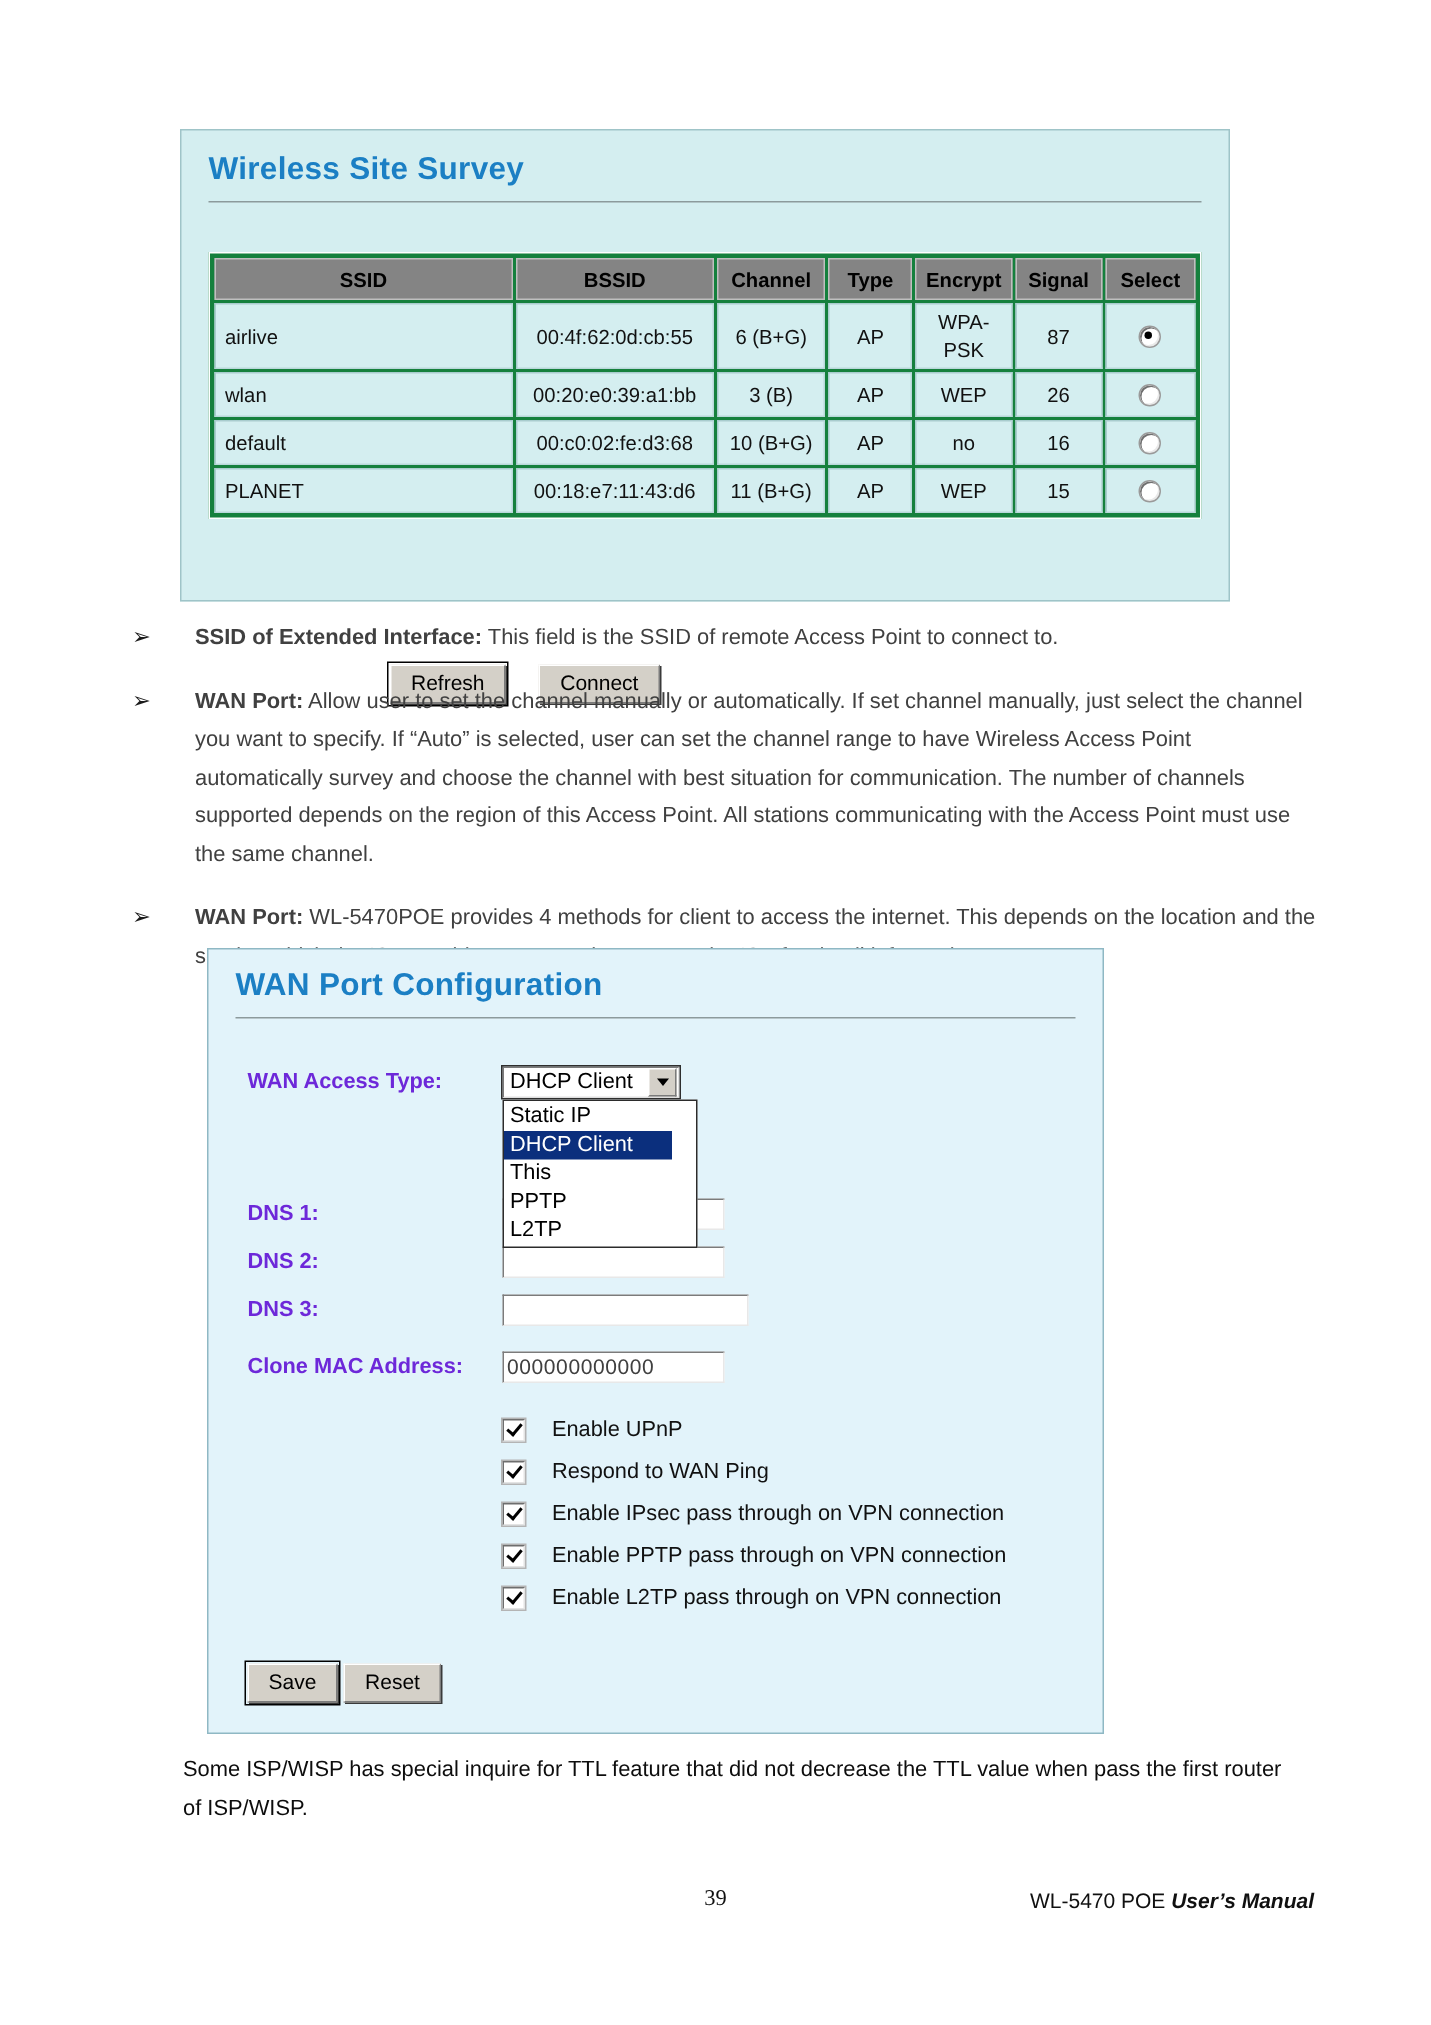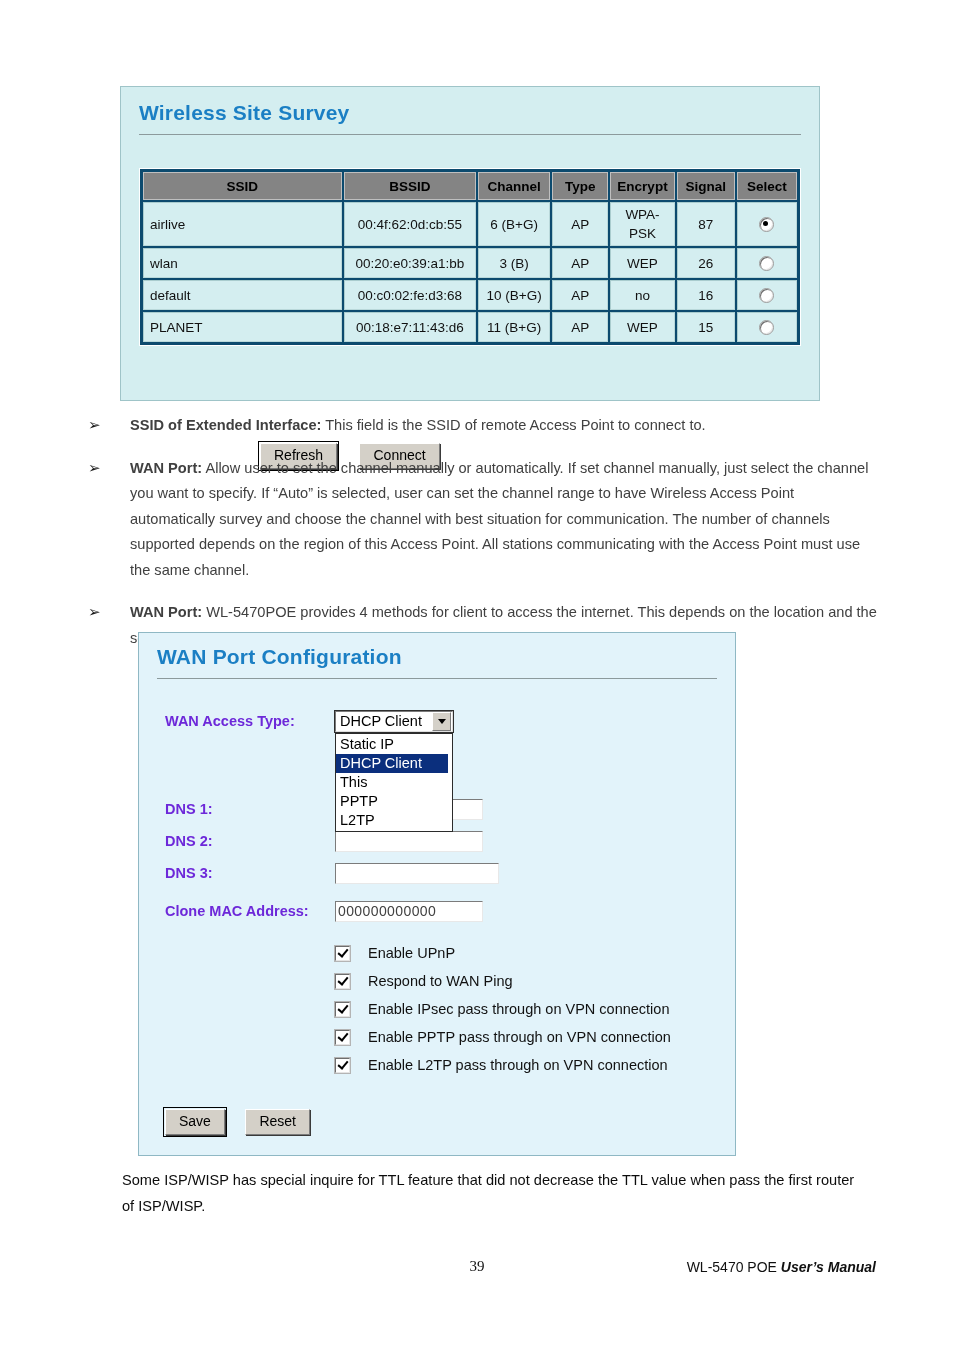--- a/index.html
+++ b/index.html
@@ -37,21 +37,21 @@
   }
   .panel-rule {
     height: 1px;
     background: #8c9a9c;
     margin: 9px 18px 0 18px;
   }
 
   .survey-table-wrap {
     margin: 33px 18px 0 18px;
     border: 1px solid #ffffff;
-    background: #0c4a6e;
+    background: #15803d;
     padding: 1px;
   }
   table.survey {
     border-collapse: separate;
     border-spacing: 2px;
     width: 100%;
     table-layout: fixed;
   }
   table.survey th {
     background: #848484;
@@ -258,21 +258,21 @@
     border-top: 5px solid #000;
   }
   .option-list {
     position: absolute;
     left: 0;
     top: 22px;
     width: 112px;
     background: #ffffff;
     border: 1px solid #2b2b2b;
     z-index: 20;
-    padding: 1px 4px 1px 0;
+    padding: 1px 16px 1px 0;
   }
   .option-item {
     font-size: 14.5px;
     line-height: 19px;
     height: 19px;
     padding-left: 4px;
     color: #000;
     white-space: nowrap;
   }
   .option-item.selected {
@@ -324,21 +324,21 @@
     height: 8px;
     border-right: 2px solid #000;
     border-bottom: 2px solid #000;
     transform: rotate(40deg);
   }
   .btn-row-wan {
     position: absolute;
     left: 26px;
     bottom: 20px;
   }
-  .btn-row-wan .btn + .btn { margin-left: 16px; }
+  .btn-row-wan .btn + .btn { }
 
   
   .closing-note {
     position: absolute;
     left: 122px;
     top: 1168px;
     width: 748px;
     font-size: 14.6px;
     line-height: 25.5px;
     color: #0d0d0d;

